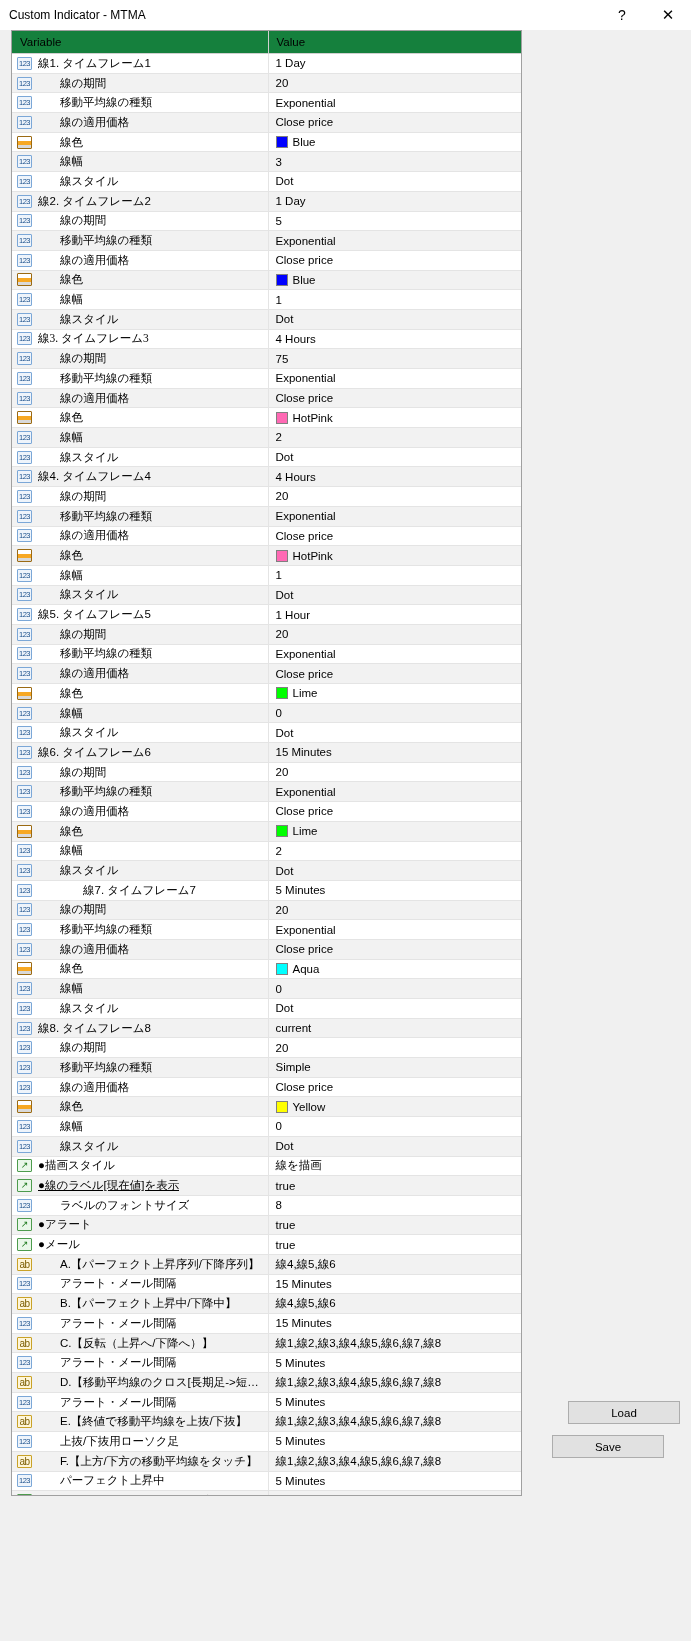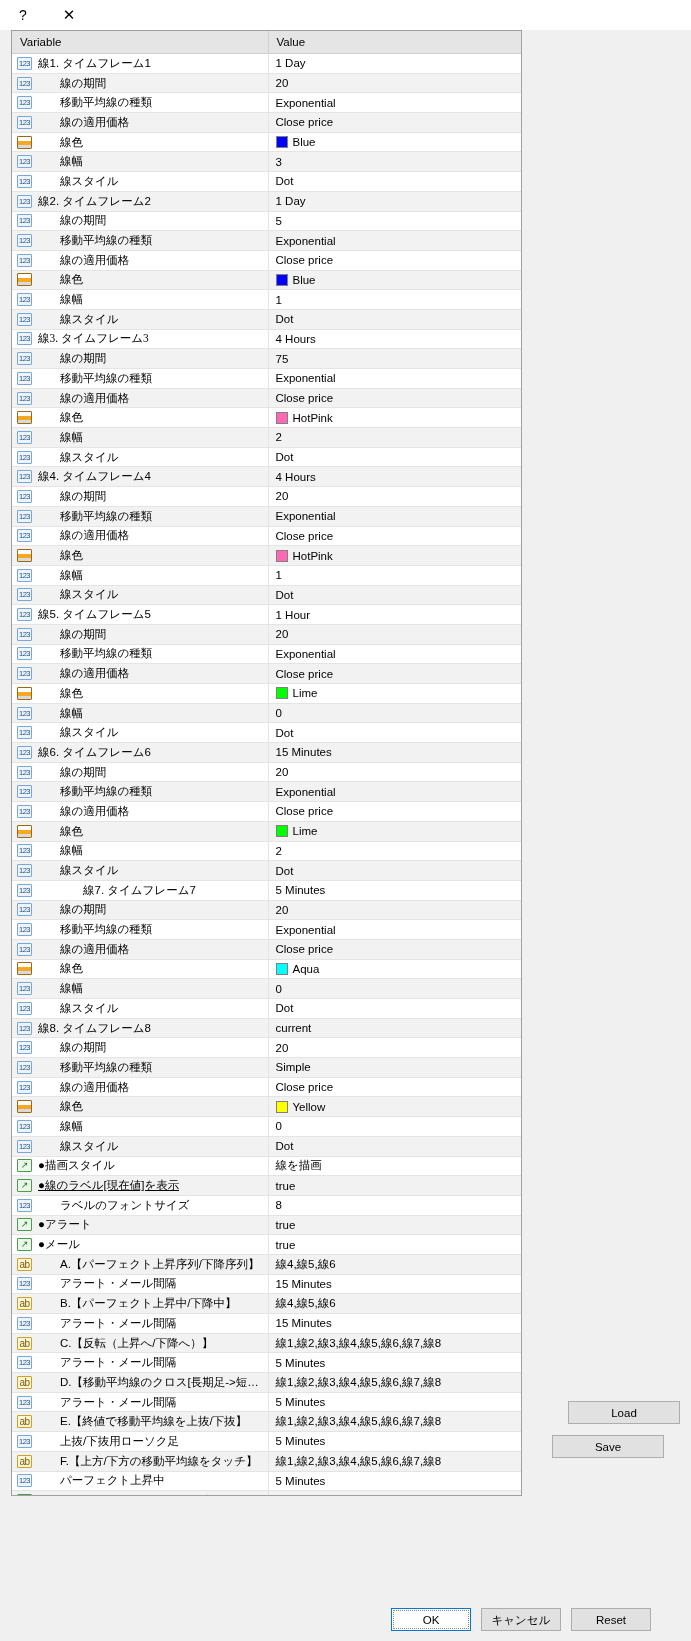--- a/index.html
+++ b/index.html
@@ -102,21 +102,21 @@
     overflow: hidden;
   }
   table.grid {
     border-collapse: collapse;
     width: 100%;
     table-layout: fixed;
     font-size: 11.5px;
   }
   table.grid th {
     height: 22px;
-    background: #e5e5e5;
+    background: #15803d;
     border-bottom: 1px solid #d0d0d0;
     border-right: 1px solid #d0d0d0;
     text-align: left;
     font-weight: normal;
     padding: 0 0 0 8px;
     color: #000;
   }
   table.grid th.c2 { border-right: none; }
   table.grid td {
     height: 18.7px;
@@ -234,20 +234,21 @@
   }
   .bbtn.cancel { left: 481px; top: 9px; width: 80px; }
   .bbtn.reset { left: 571px; top: 9px; width: 80px; }
 </style>
 </head>
 <body>
 
 <div id="app">
 
   <div class="titlebar">
+    <div class="title">Custom Indicator - MTMA</div>
     <div class="tbtn">?</div>
     <div class="tbtn close">✕</div>
   </div>
 
 
   <div class="panel">
     <div class="grid-wrap">
       <table class="grid">
         <colgroup>
             <col style="width:256px">
@@ -1231,18 +1232,13 @@
               </td>
             </tr>
           </tbody>
       </table>
     </div>
 
     <button class="btn btn-load">Load</button>
     <button class="btn btn-save">Save</button>
   </div>
 
-  <div class="bottombar">
-    <button class="bbtn ok">OK</button>
-    <button class="bbtn cancel">キャンセル</button>
-    <button class="bbtn reset">Reset</button>
-  </div>
 </div>
 
 </body></html>

